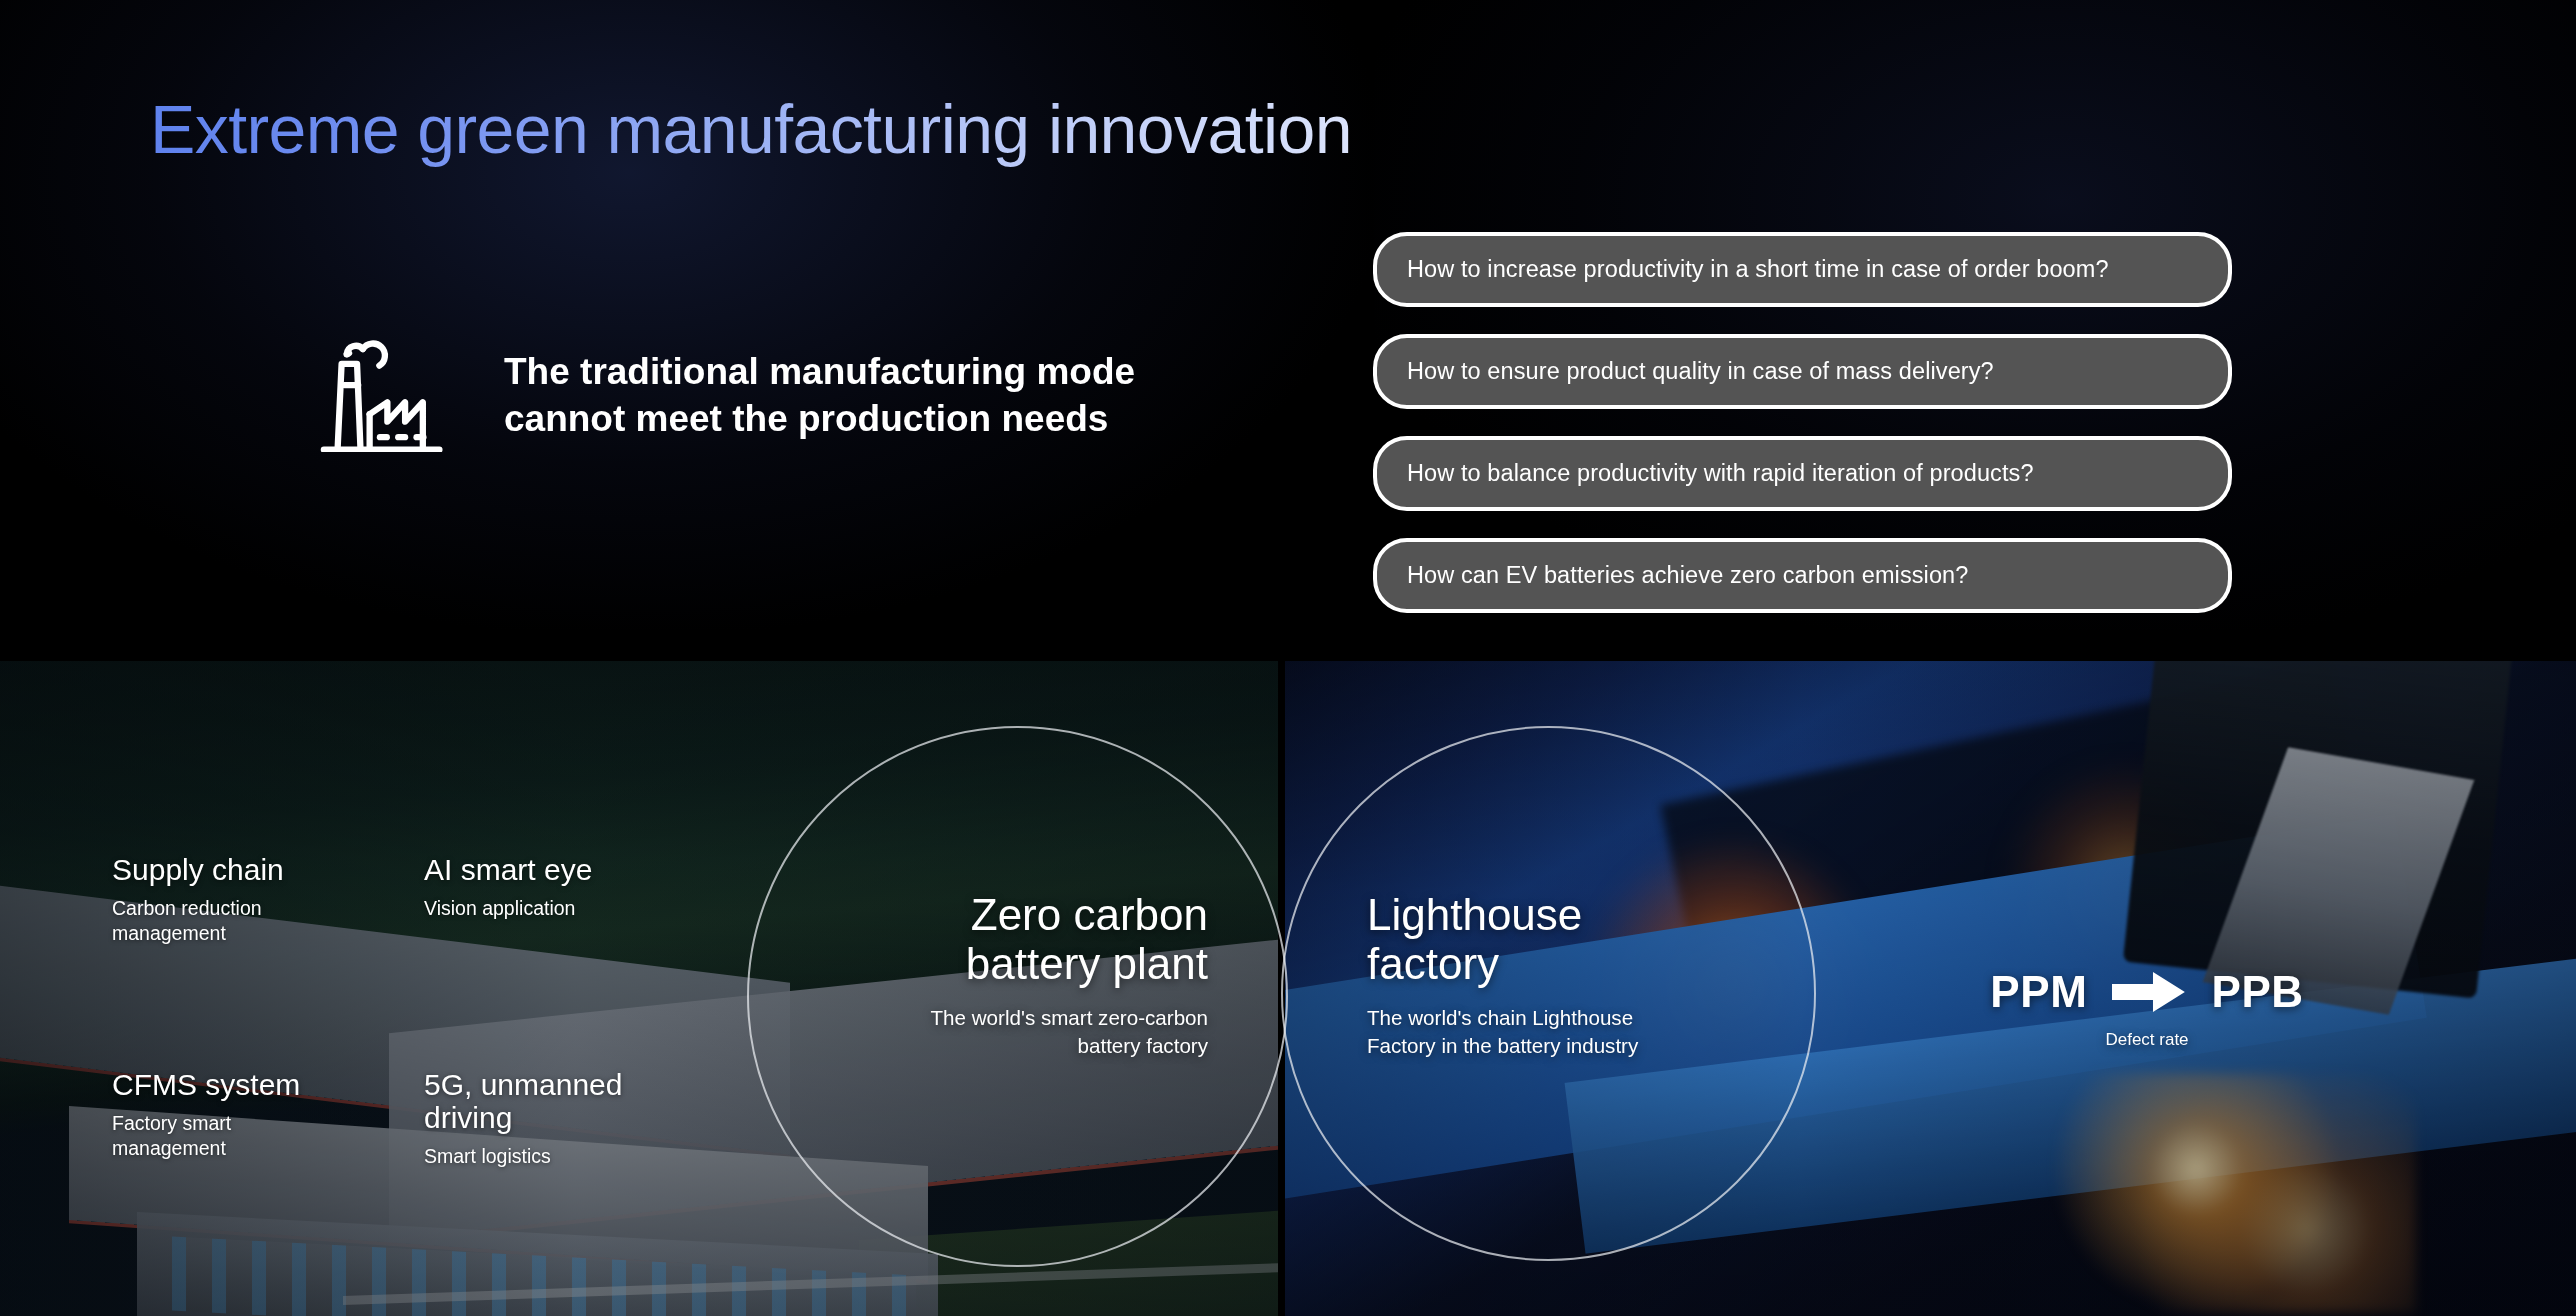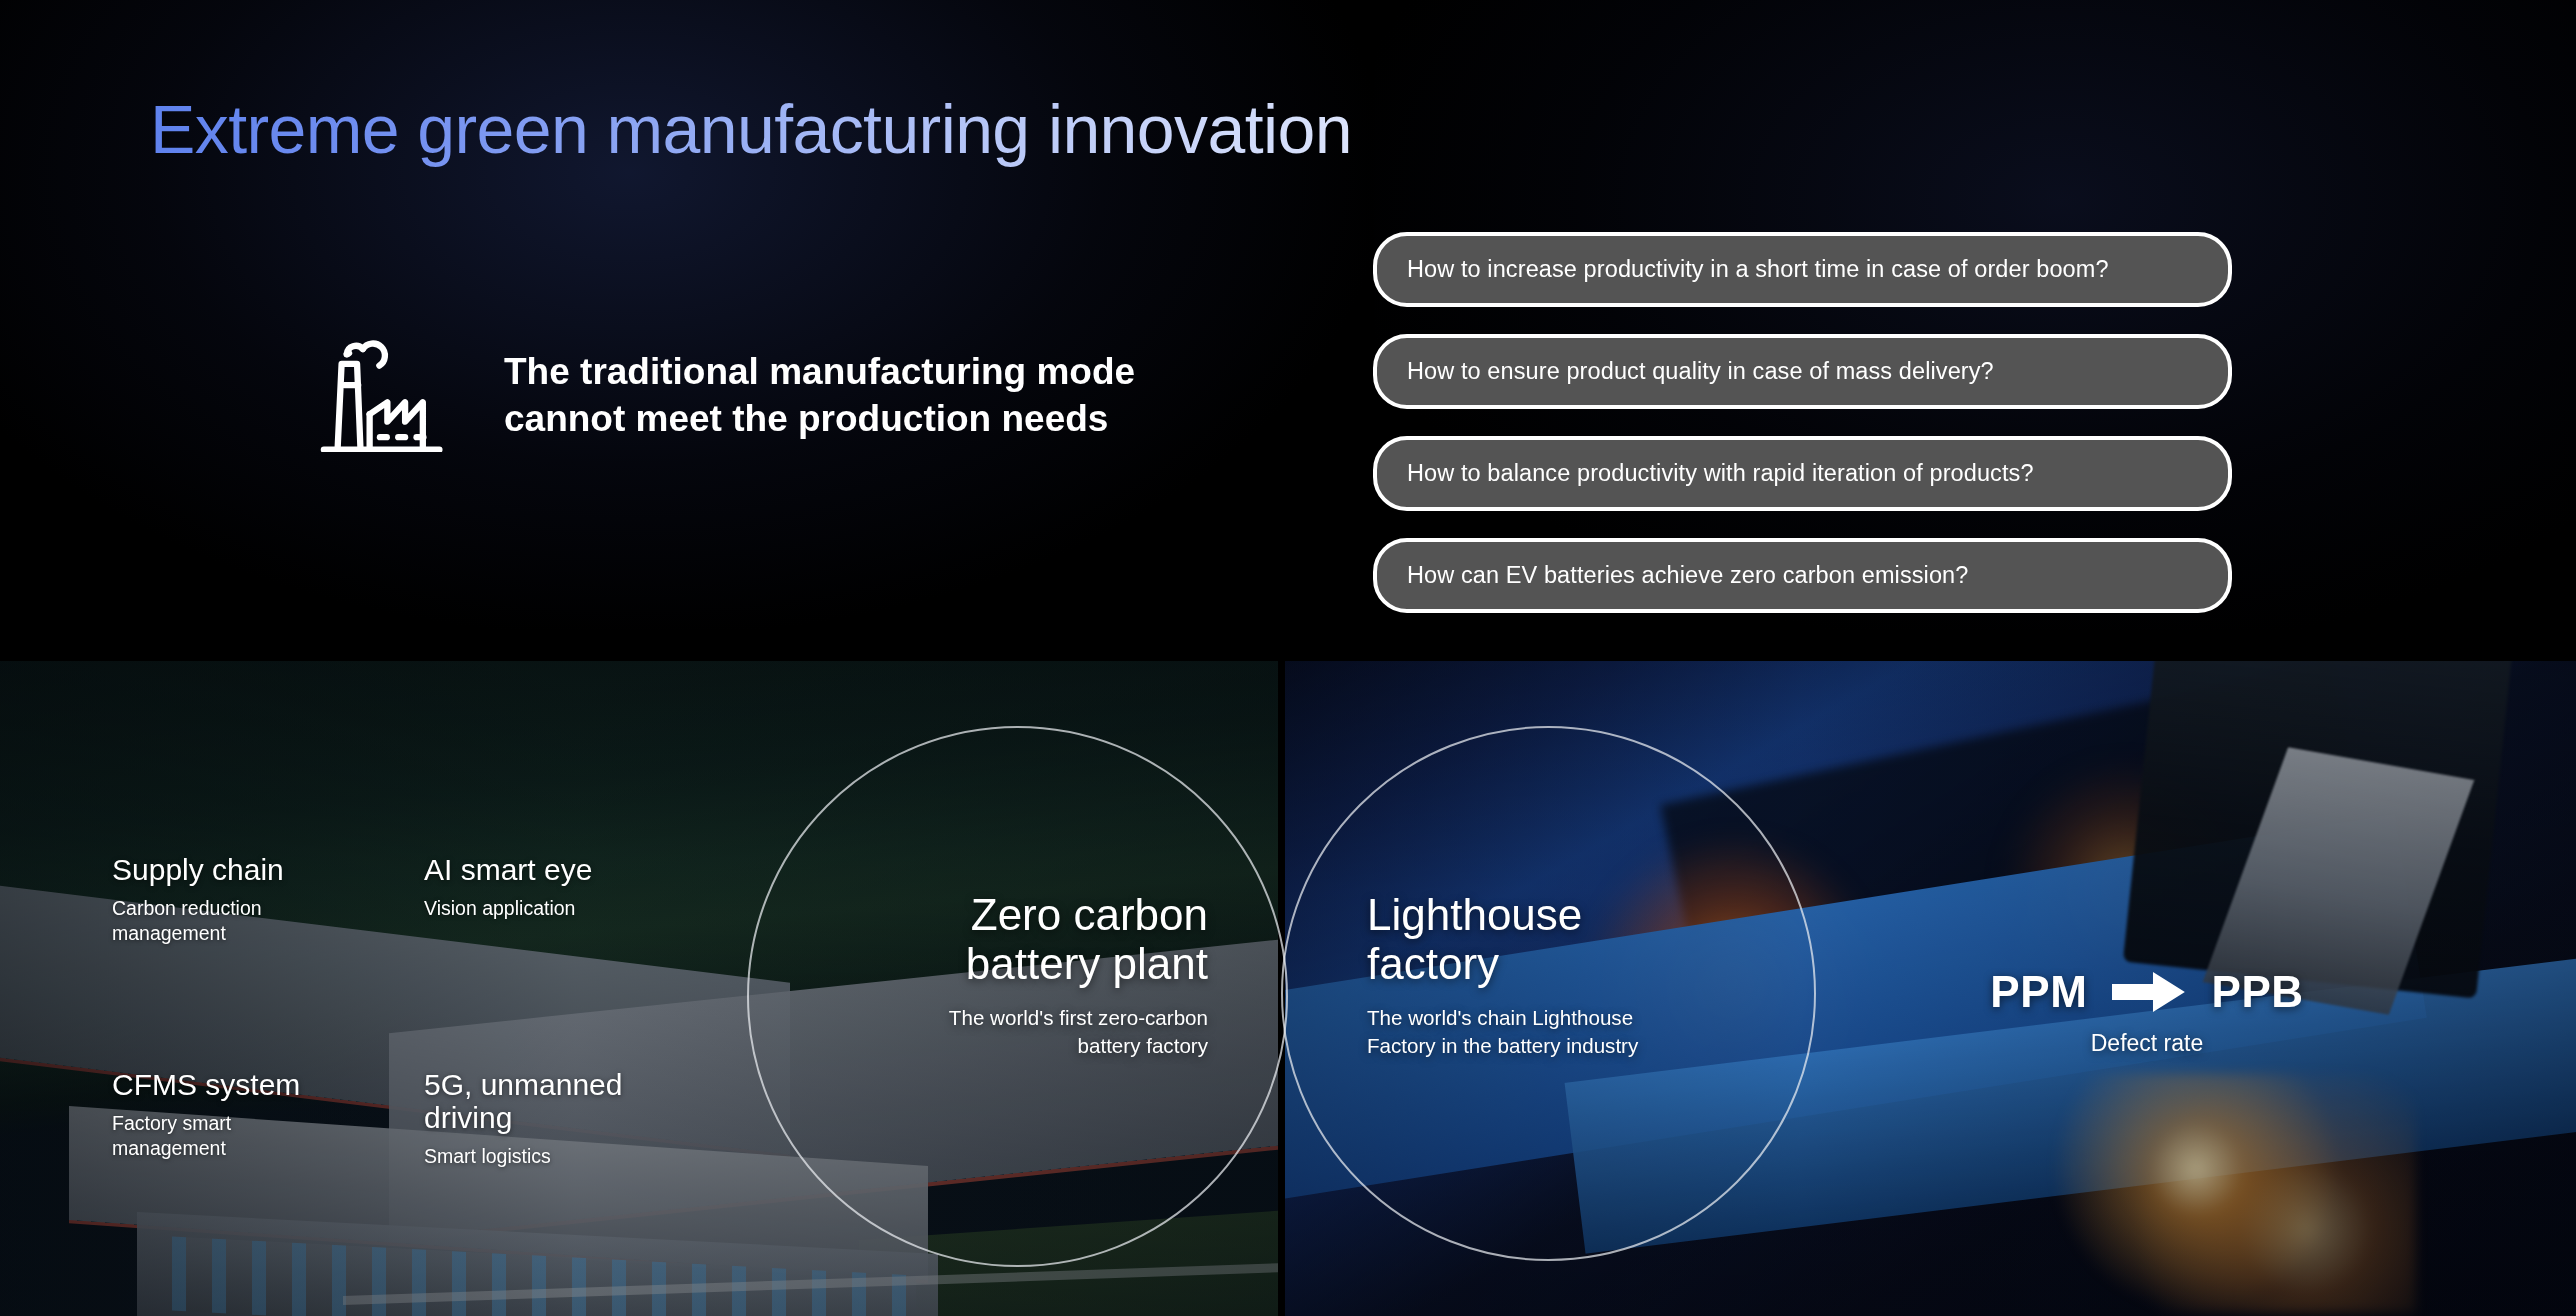--- a/index.html
+++ b/index.html
@@ -268,21 +268,21 @@
   .ppm-block {
     left: 1935px; top: 967px; width: 424px;
     z-index: 9; text-shadow: 0 1.7px 8px rgba(0,0,0,.6);
   }
   .ppm-row {
     display: flex; align-items: center; justify-content: center; gap: 25px;
   }
   .ppm-word { font-size: 44px; font-weight: 700; letter-spacing: 0.6px; }
   .arrow-icon { width: 74px; height: 44px; display:block; }
   .ppm-caption {
-    text-align: center; font-size: 23px; margin-top: 12.6px; font-weight: 400;
+    text-align: center; font-size: 17px; margin-top: 12.6px; font-weight: 400;
   }
 </style>
 </head>
 <body>
 
 <div class="slide">
 
   <div class="top-section">
     <div class="top-glow"></div>
     <div class="top-glow2"></div>
@@ -386,21 +386,21 @@
     <div class="feat-title wrap">5G, unmanned driving</div>
     <div class="feat-sub">Smart logistics</div>
   </div>
 
   <div class="ov circle-text ct-left">
     <div class="ct-head">
       <span>Zero carbon</span><br>
       <span>battery plant</span>
     </div>
     <div class="ct-sub">
-      <span>The world's first zero-carbon</span><br>
+      <span>The world's smart zero-carbon</span><br>
       <span>battery factory</span>
     </div>
   </div>
 
   <div class="ov circle-text ct-right">
     <div class="ct-head">
       <span>Lighthouse</span><br>
       <span>factory</span>
     </div>
     <div class="ct-sub">

